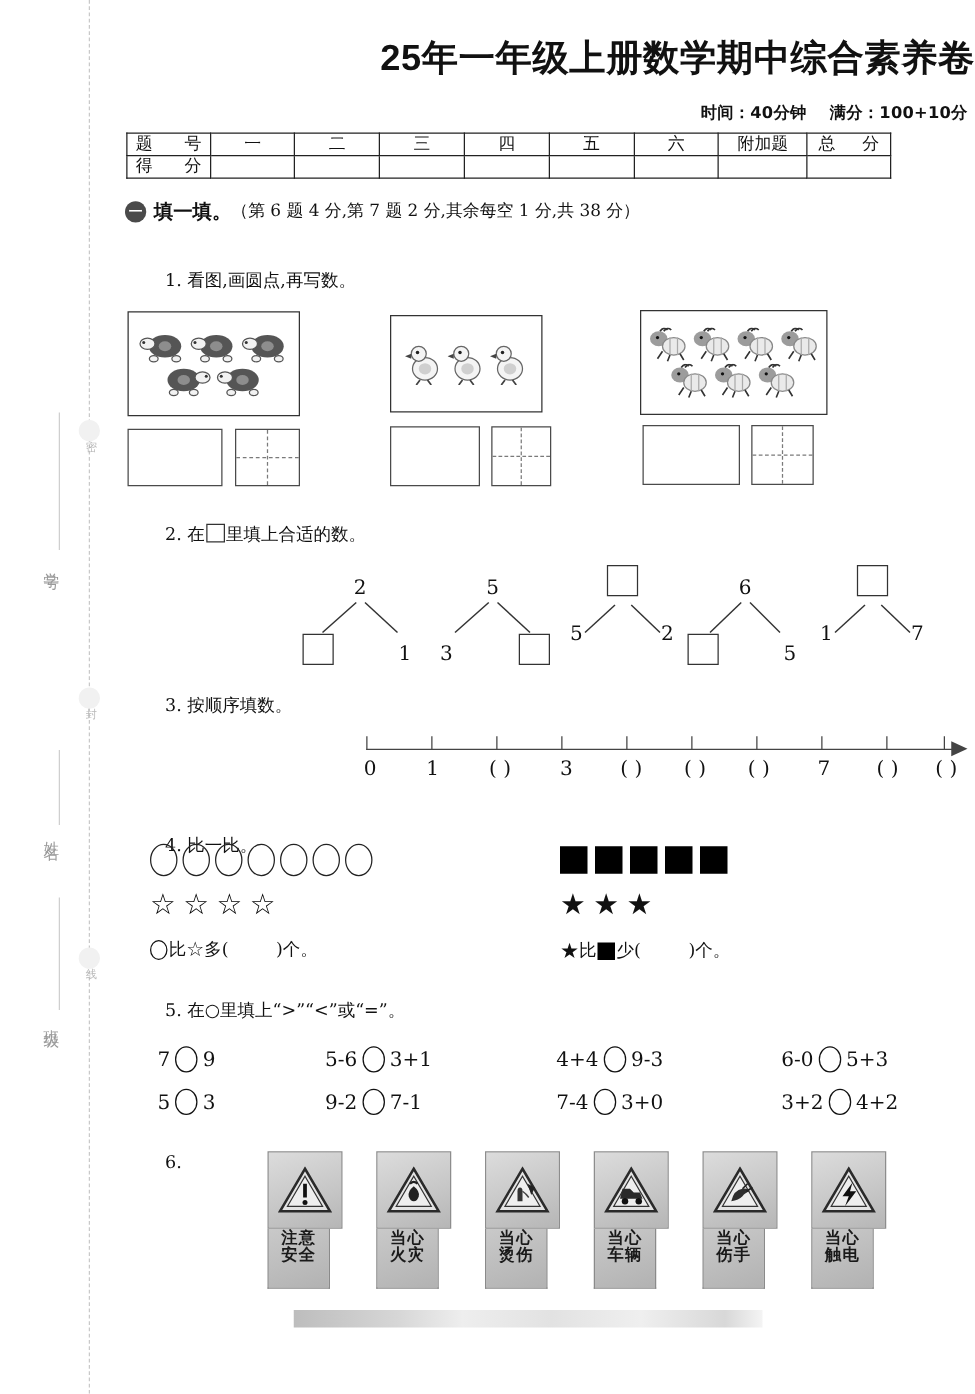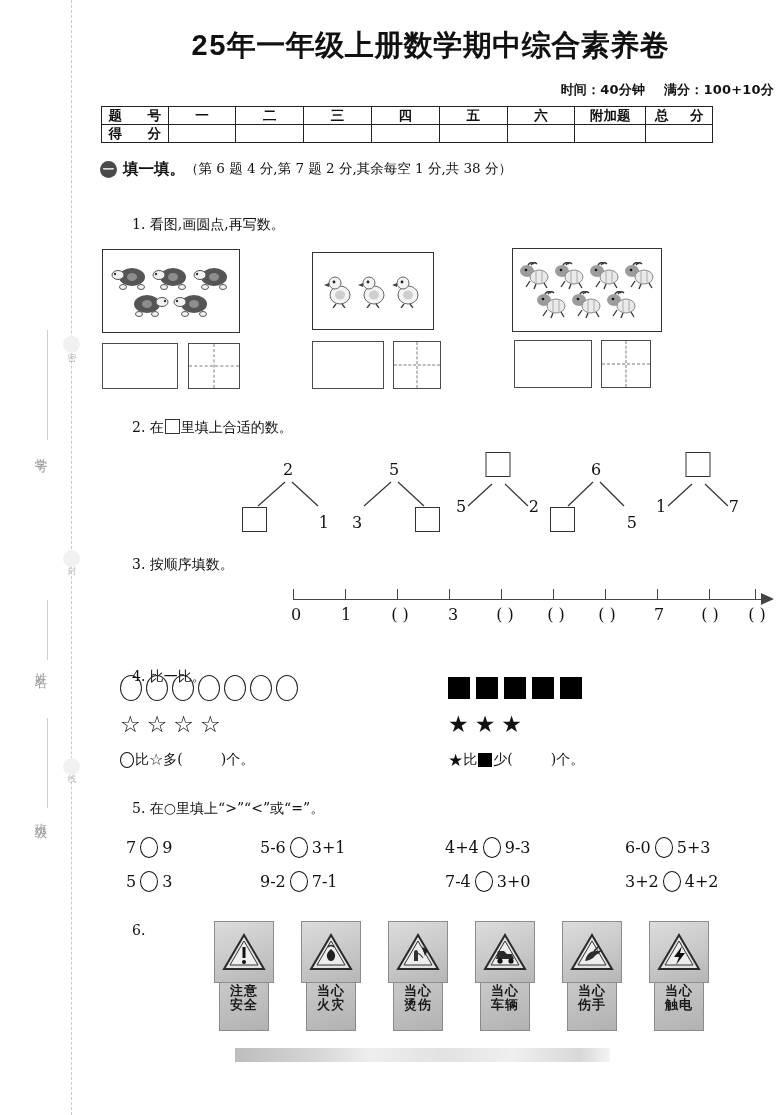--- a/index.html
+++ b/index.html
@@ -48,25 +48,25 @@
   }
 
   
   #page {
     position:absolute; left:80px; top:0; width:700px; height:1115px;
   }
 
   #title {
     font-size:29px;
     font-weight:700;
-    text-align:center;
+    text-align:right;
     letter-spacing:0.5px;
     padding-top:32px;
     line-height:1.1;
-    font-family:Liberation Mono, monospace;
+    font-family:Liberation Sans, sans-serif;
     white-space:nowrap;
   }
 
   #exam-meta {
     text-align:right;
     padding-right:6px;
     margin-top:17px;
     font-size:13px;
     font-weight:700;
     letter-spacing:0.2px;
@@ -78,21 +78,21 @@
     margin:7px 0 0 21px;
     width:612px;
     border-collapse:collapse;
     table-layout:fixed;
   }
   #score-table td {
     border:1px solid #222;
     height:17px;
     text-align:center;
     font-size:13.5px;
-    font-weight:700;
+    font-weight:400;
     padding:0;
     line-height:17px;
   }
   .col-head { width:62px; letter-spacing:6px; text-indent:6px; }
   .col-num  { width:63px; }
   .col-extra{ width:66px; letter-spacing:0px;}
   .col-total{ width:62px; letter-spacing:4px; text-indent:4px;}
 
   
   .section-head {
@@ -259,21 +259,20 @@
   .c2 { width:185px; }
   .c3 { width:180px; }
   .c4 { width:145px; }
 
   
   #q6-label { left:20px; top:922px; }
   #signs { position:absolute; left:134px; top:921px; display:flex; gap:27px; }
   .sign {
     width:60px; height:110px;
     display:flex; flex-direction:column;
-    align-items:center;
   }
   .sign-plate {
     width:60px; height:62px;
     background:linear-gradient(160deg,#dcdcdc 0%,#c6c6c6 60%,#b6b6b6 100%);
     border:1.3px solid #8d8d8d;
     display:flex; align-items:center; justify-content:center;
     position:relative;
   }
   .tri {
     position:relative; width:44px; height:38px;

